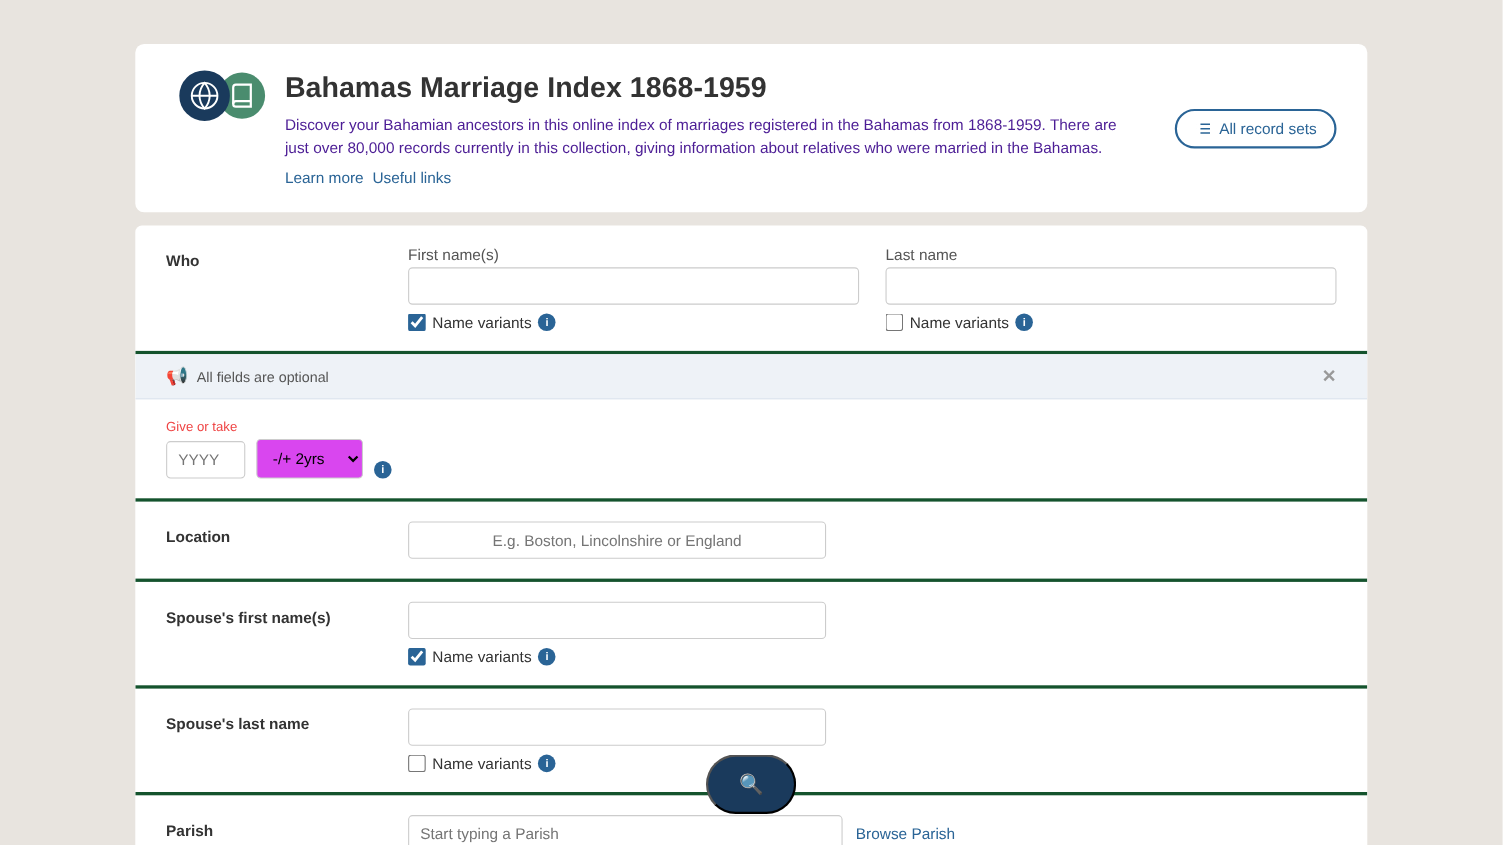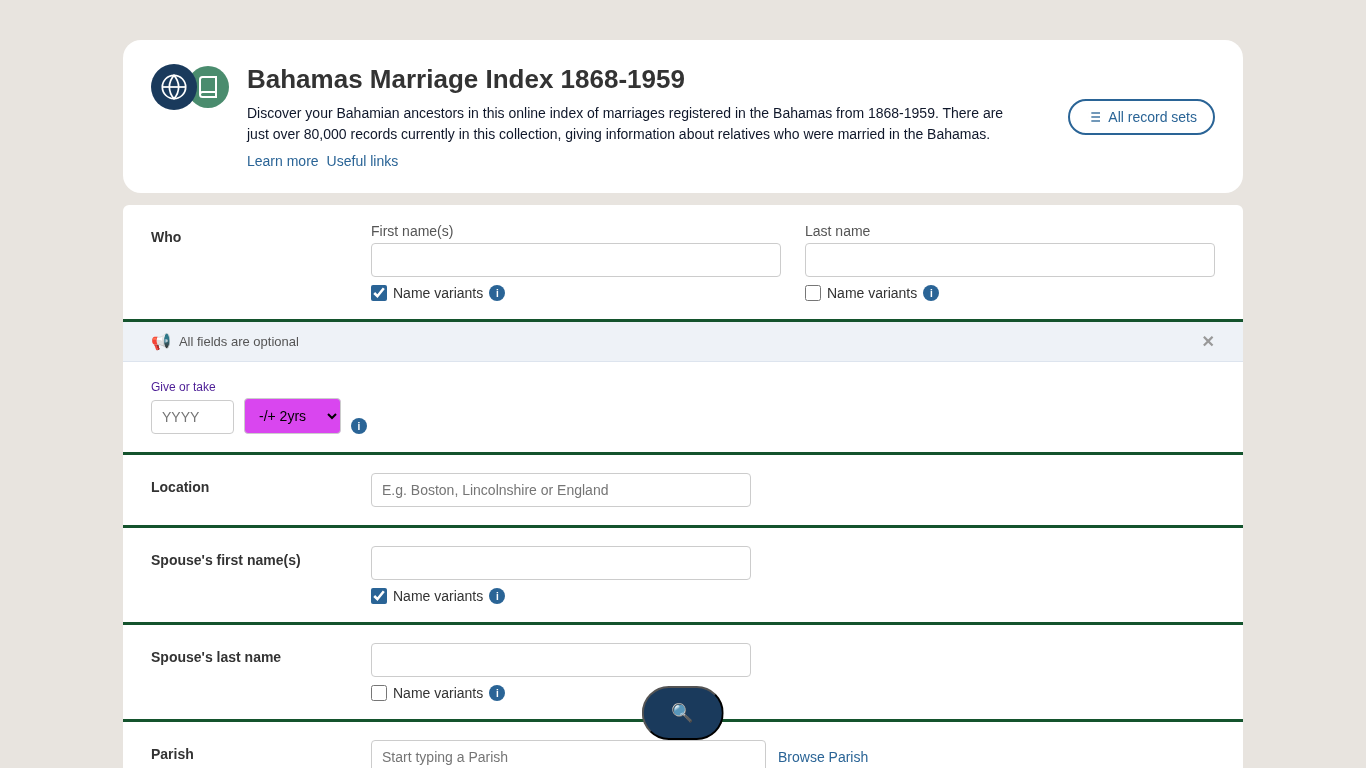--- a/index.html
+++ b/index.html
@@ -13,22 +13,22 @@
 
     .page-wrapper {
       max-width: 1160px;
       margin: 0 auto;
       padding: 40px 20px;
     }
 
     
     .header-card {
       background: #fff;
-      border-radius: 18px;
-      padding: 24px 28px;
+      border-radius: 8px;
+      padding: 24px 40px;
       margin-bottom: 12px;
       display: flex;
       align-items: flex-start;
       gap: 18px;
       position: relative;
     }
 
     .header-icons {
       display: flex;
       align-items: center;
@@ -64,21 +64,21 @@
     }
 
     .header-title {
       font-size: 26px;
       font-weight: bold;
       color: #333;
       margin-bottom: 8px;
     }
 
     .header-description {
-      color: #0f172a;
+      color: #4c1d95;
       font-size: 14px;
       line-height: 1.5;
       margin-bottom: 8px;
       max-width: 780px;
     }
 
     .header-links {
       display: flex;
       gap: 8px;
     }
@@ -219,26 +219,26 @@
     
     .year-group {
       display: flex;
       align-items: flex-end;
       gap: 10px;
     }
 
     .year-label {
       display: block;
       font-size: 12px;
-      color: #4c1d95;
+      color: #ef4444;
       margin-bottom: 4px;
     }
 
     .year-input {
-      width: 83px;
+      width: 72px;
       padding: 8px 10px;
       border: 1px solid #ccc;
       border-radius: 4px;
       font-size: 14px;
       color: #aaa;
       outline: none;
     }
 
     .year-select {
       padding: 8px 10px;
@@ -253,20 +253,21 @@
 
     
     .location-input {
       width: 380px;
       padding: 8px 10px;
       border: 1px solid #ccc;
       border-radius: 4px;
       font-size: 14px;
       color: #aaa;
       outline: none;
+      text-align: center;
     }
 
     
     .parish-group {
       display: flex;
       align-items: center;
       gap: 12px;
     }
 
     .parish-input {

